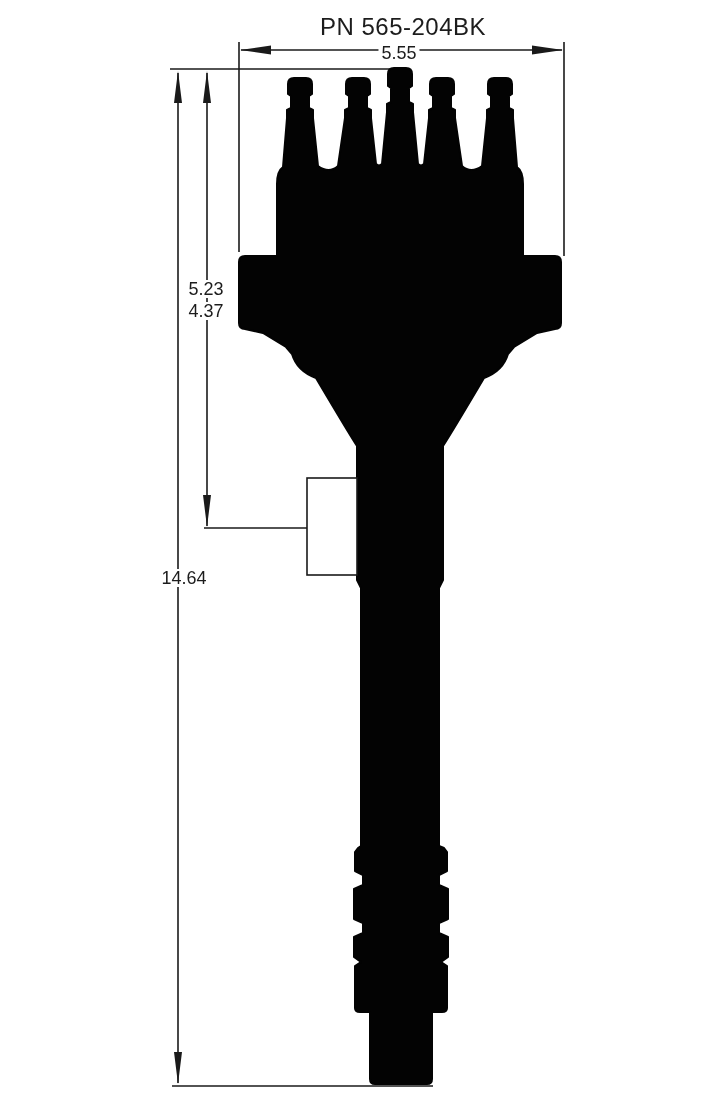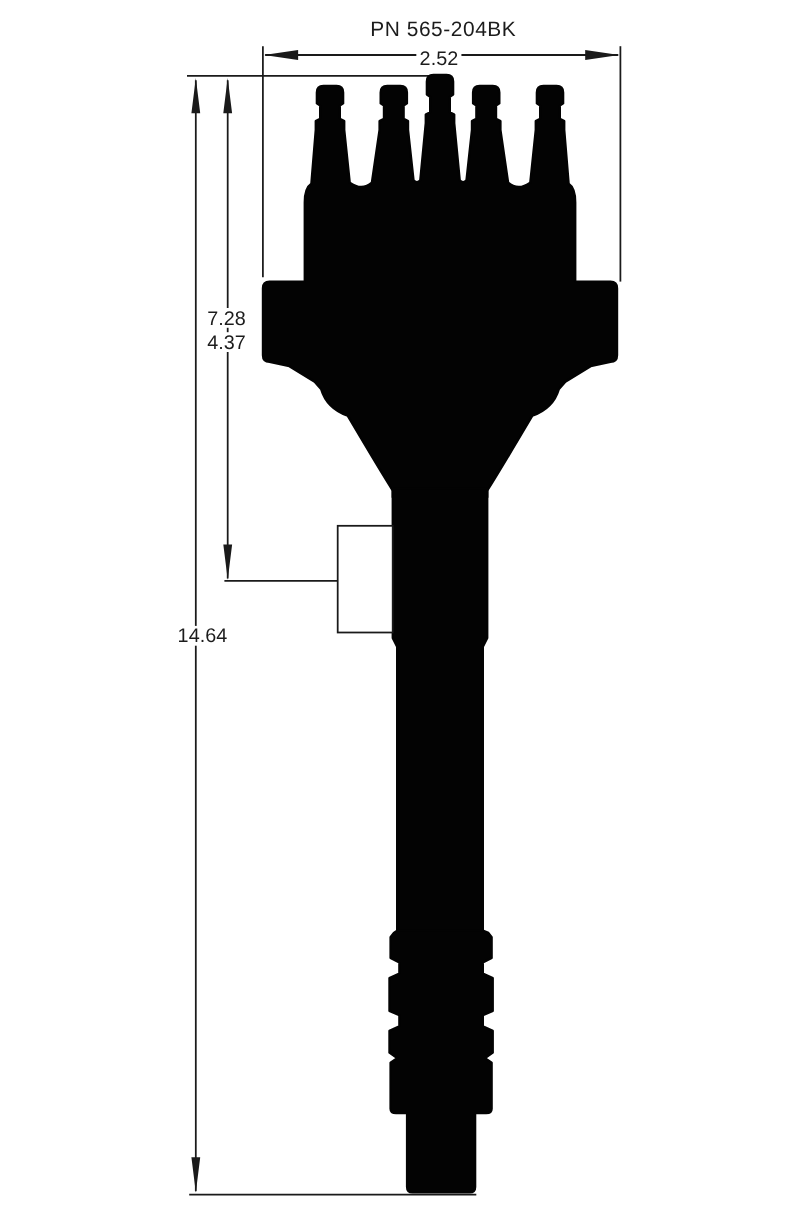--- a/index.html
+++ b/index.html
@@ -23,21 +23,21 @@
   .label {
     position: absolute;
     transform: translate(-50%, -50%);
     color: #1c1c1c;
     background: #ffffff;
     white-space: nowrap;
     padding: 0 3px;
     line-height: 1;
   }
   .label.title {
-    font-size: 19px;
+    font-size: 24px;
     background: transparent;
     letter-spacing: 0.5px;
   }
   .label.dim {
     font-size: 18px;
   }
 </style>
 </head>
 <body>
 
@@ -130,21 +130,21 @@
         L 354 919 L 354 889 L 363 885
         L 363 875 L 355 871 L 355 852 L 358 848
         Z"></path>
     </g>
 
     <rect x="307" y="478" width="50" height="97" fill="#ffffff" stroke="#1a1a1a" stroke-width="1.6"></rect>
   </svg>
 
   <div class="label title" style="left:403px; top:27px;">PN 565-204BK</div>
 
-  <div class="label dim" style="left:399px; top:53px;">2.52</div>
+  <div class="label dim" style="left:399px; top:53px;">5.55</div>
 
-  <div class="label dim" style="left:206px; top:289px;">7.28</div>
+  <div class="label dim" style="left:206px; top:289px;">5.23</div>
 
   <div class="label dim" style="left:206px; top:311px;">4.37</div>
 
   <div class="label dim" style="left:184px; top:578px;">14.64</div>
 
 </div>
 
 </body></html>

